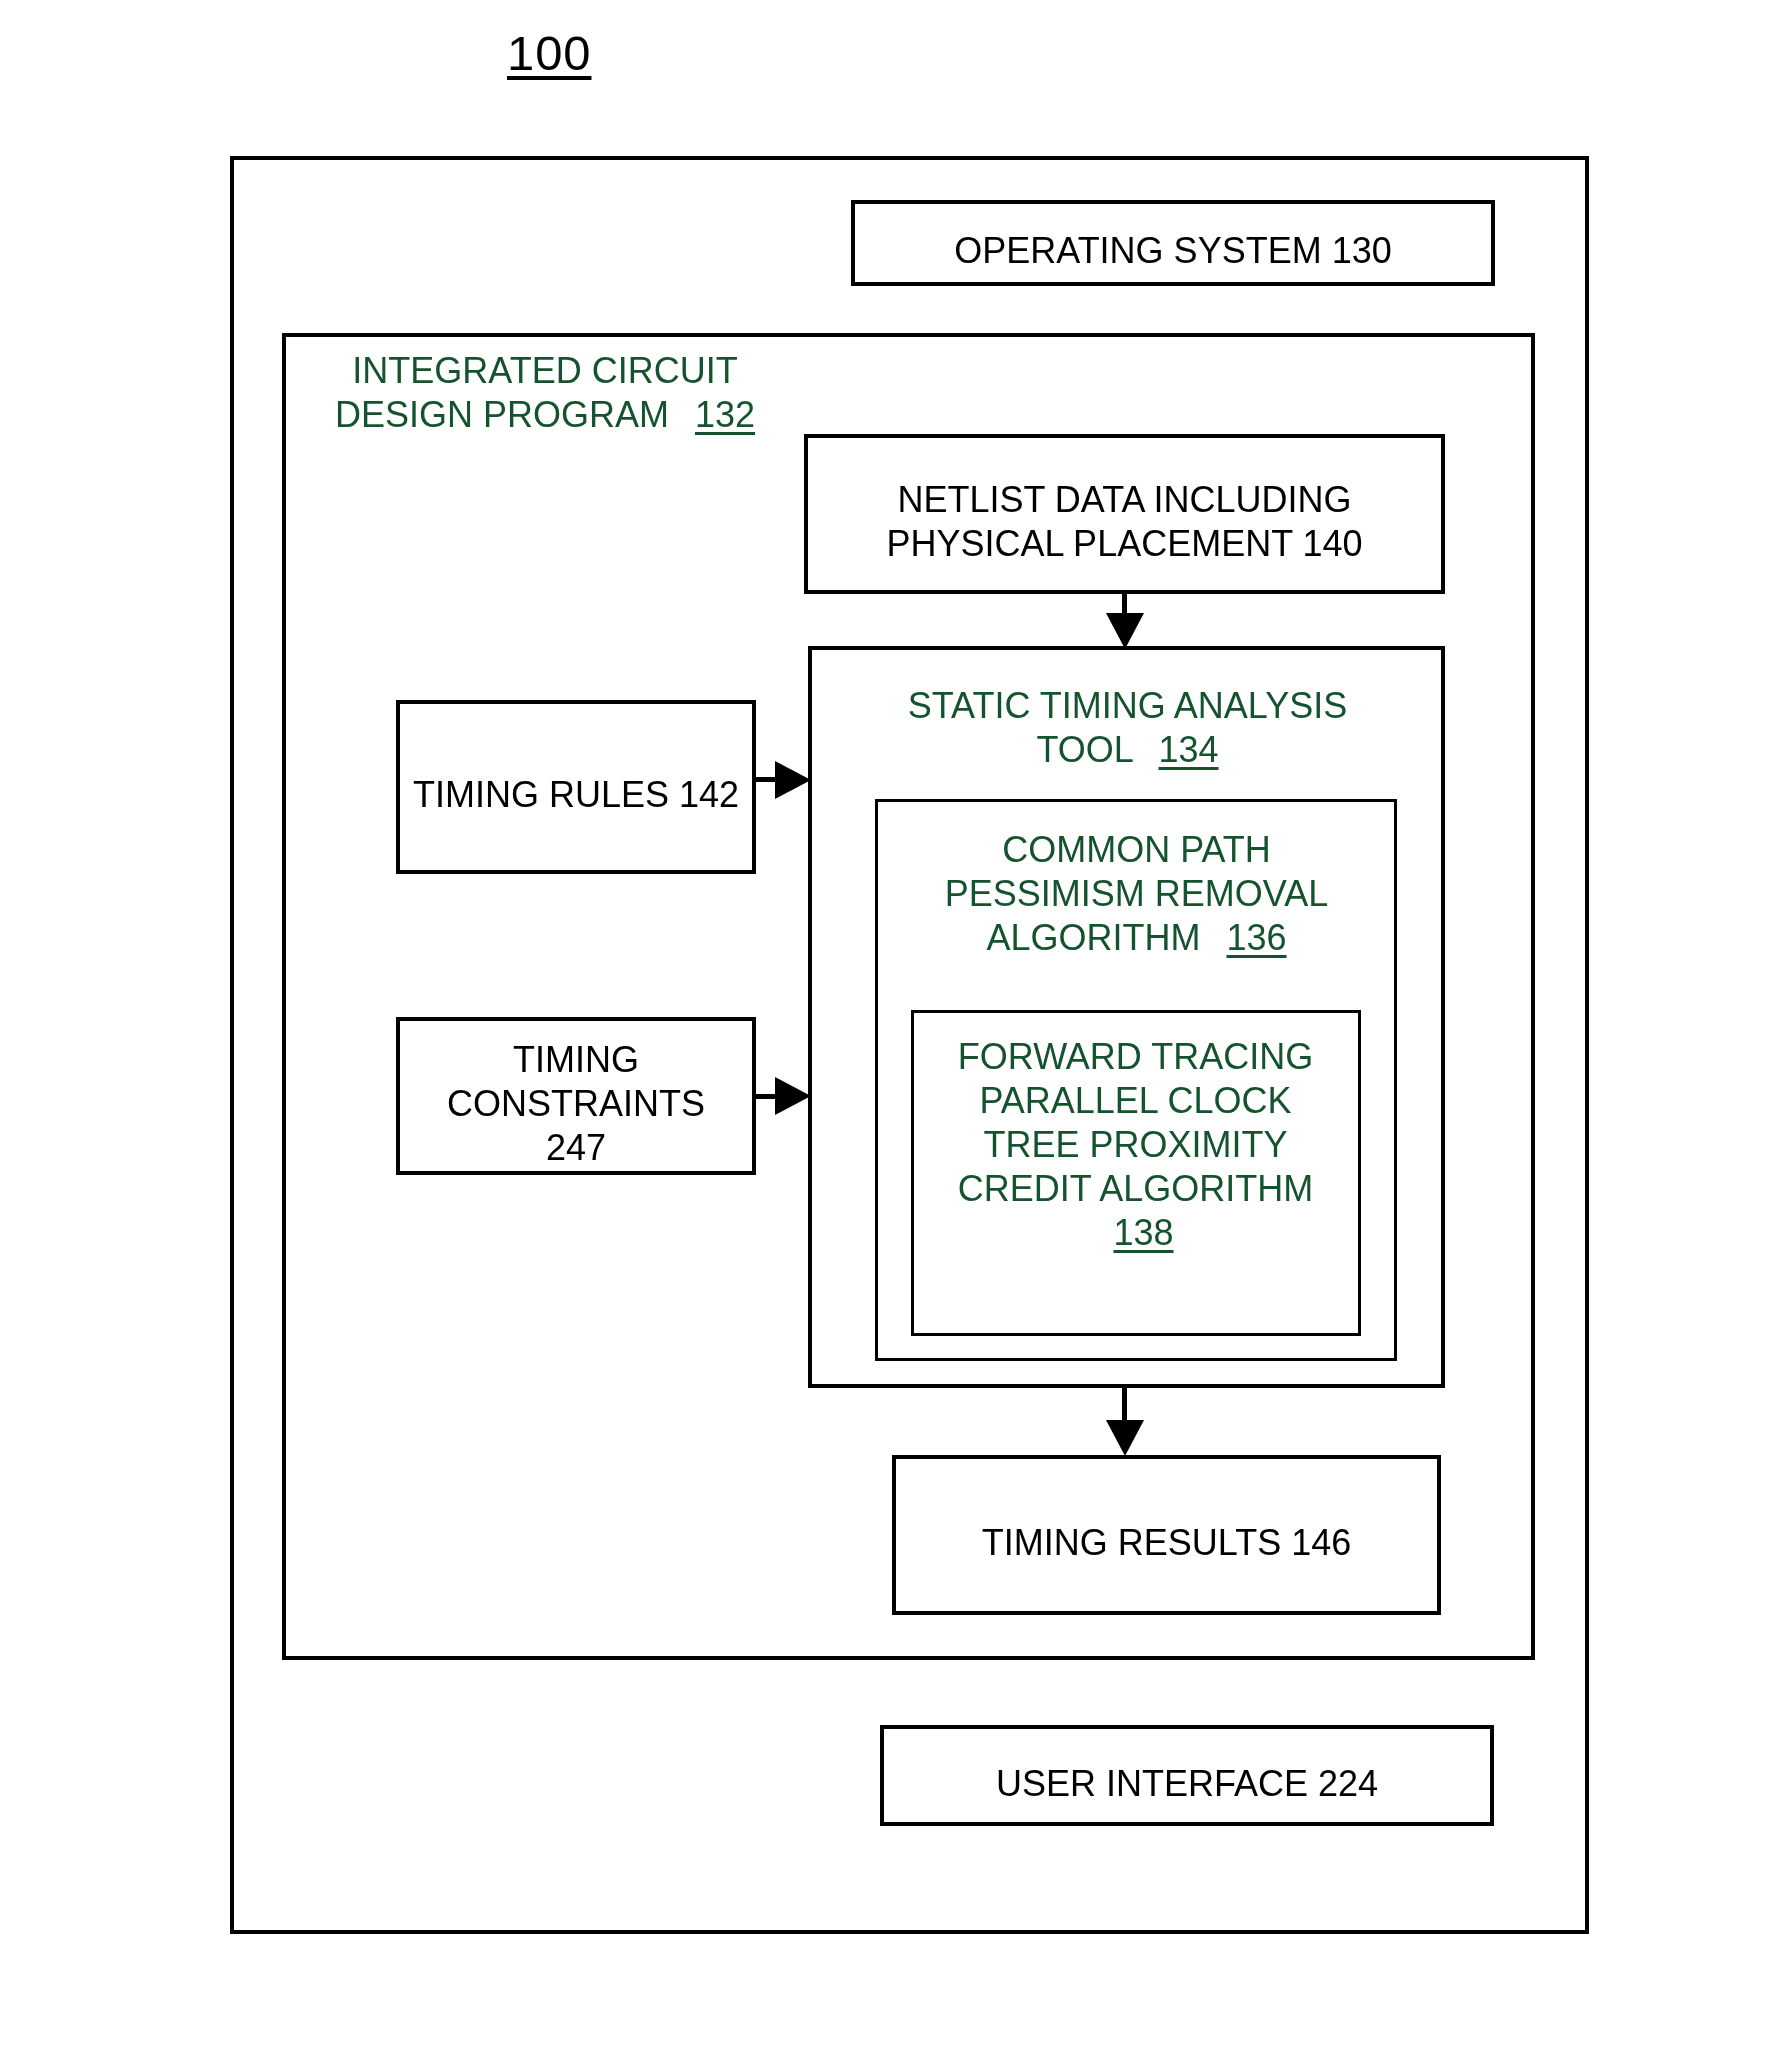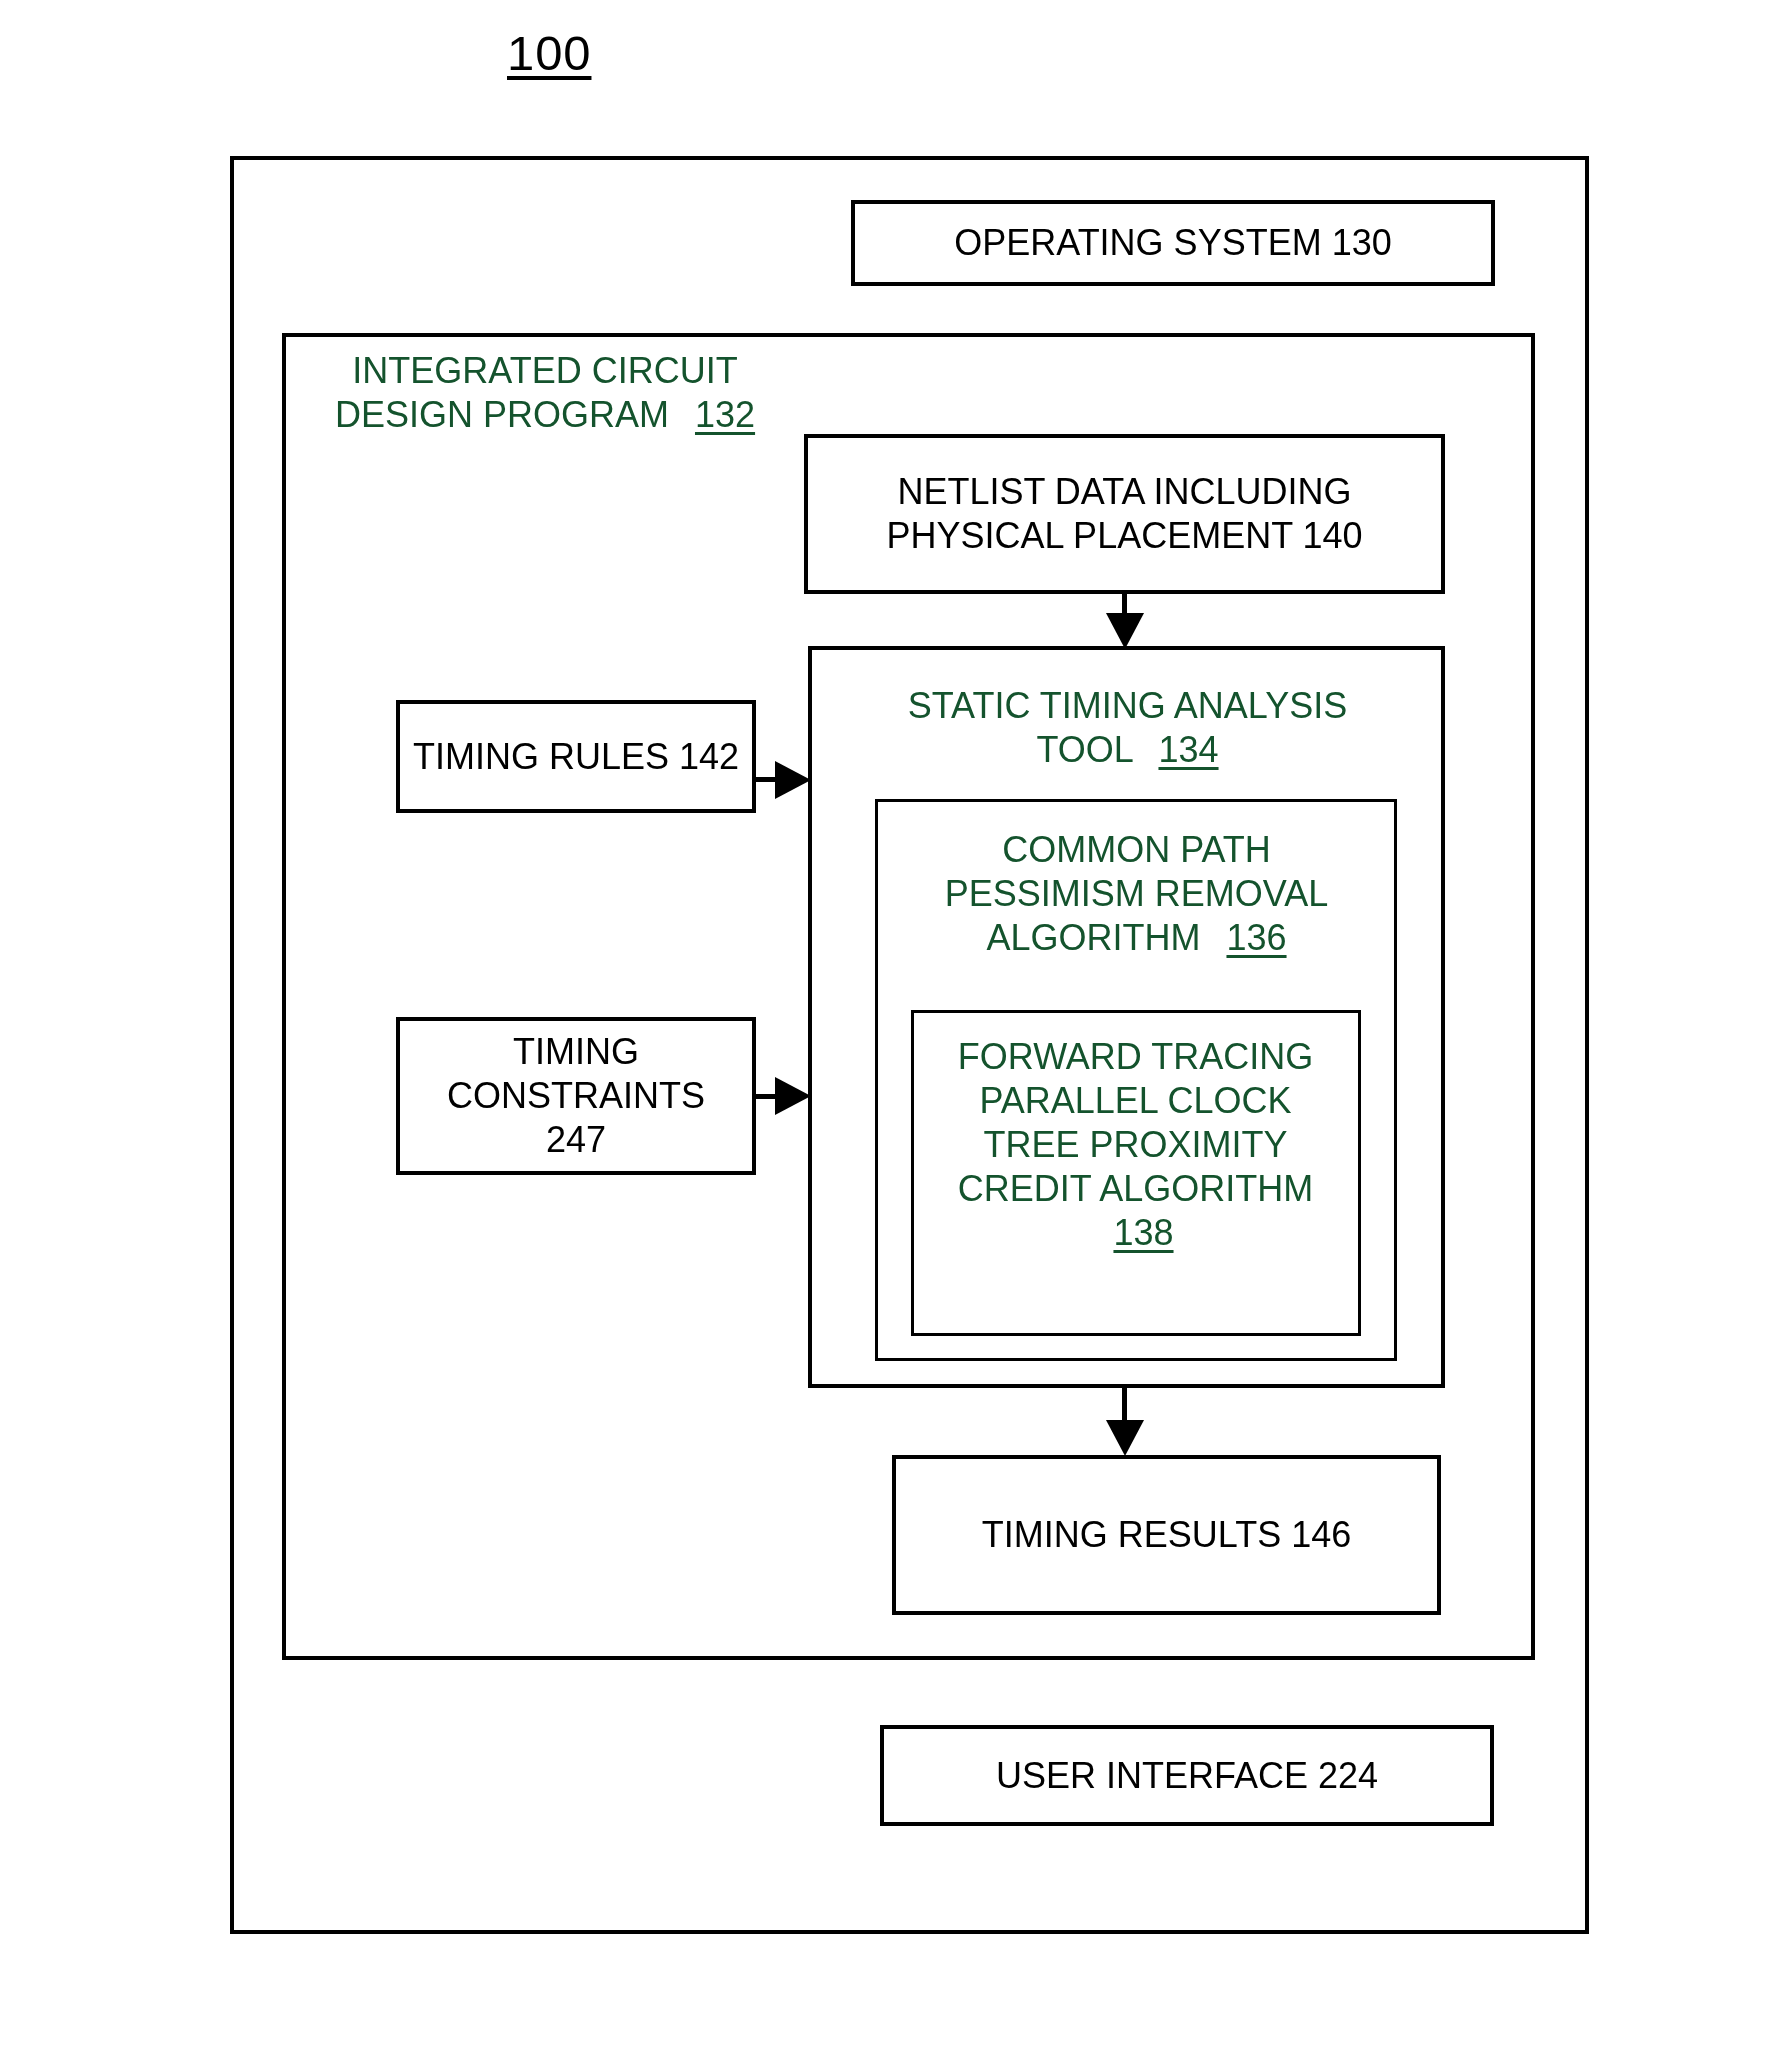--- a/index.html
+++ b/index.html
@@ -60,21 +60,21 @@
 
   
   .centered {
     position: absolute;
     left: 0;
     right: 0;
     display: flex;
     align-items: center;
     justify-content: center;
     height: 100%;
-    top: 0;
+    top: 8px;
     pointer-events: none;
   }
   .centered > .inner {
     text-align: center;
     font-size: 36px;
     line-height: 1.22;
     padding: 0 12.6px;
   }
 
   
@@ -115,21 +115,21 @@
     top: 434px;
     width: 641px;
     height: 160px;
   }
 
   
   #timing-rules-box {
     left: 396px;
     top: 700px;
     width: 360px;
-    height: 113px;
+    height: 174px;
     padding-left: 8px;
   }
 
   
   #timing-constraints-box {
     left: 396px;
     top: 1017px;
     width: 360px;
     height: 158px;
   }

